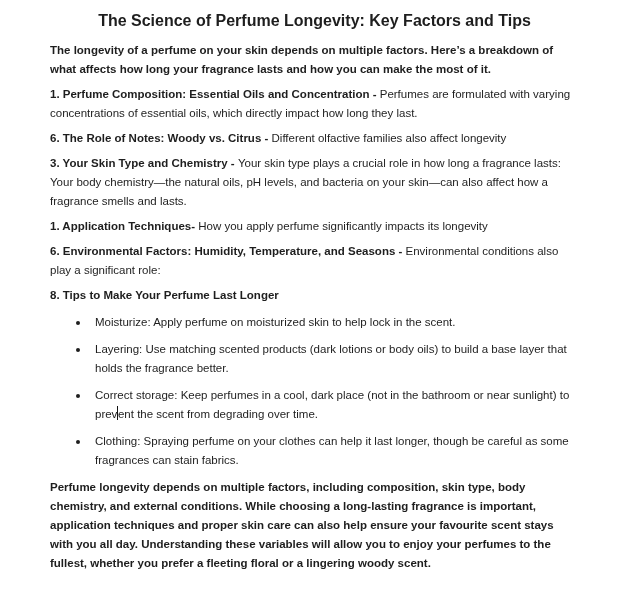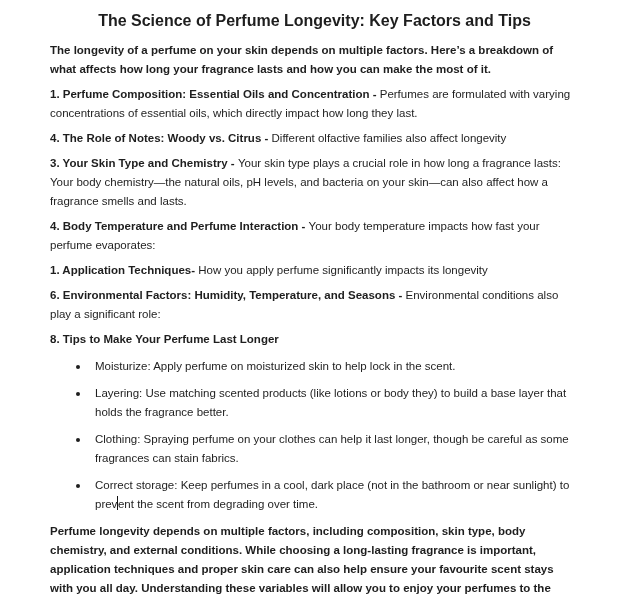--- a/index.html
+++ b/index.html
@@ -71,34 +71,33 @@
 <body>
 
 <div class="page">
 
   <div class="doc-title">The Science of Perfume Longevity: Key Factors and Tips</div>
 
   <p class="bold">The longevity of a perfume on your skin depends on multiple factors. Here’s a breakdown of what affects how long your fragrance lasts and how you can make the most of it.</p>
 
   <p><b>1. Perfume Composition: Essential Oils and Concentration - </b><span>Perfumes are formulated with varying concentrations of essential oils, which directly impact how long they last.</span></p>
 
-  <p><b>4. The Role of Notes: Woody vs. Citrus - </b><span>Different olfactive families also affect longevity</span></p>
+  <p><b>6. The Role of Notes: Woody vs. Citrus - </b><span>Different olfactive families also affect longevity</span></p>
 
   <p><b>3. Your Skin Type and Chemistry - </b><span>Your skin type plays a crucial role in how long a fragrance lasts: Your body chemistry—the natural oils, pH levels, and bacteria on your skin—can also affect how a fragrance smells and lasts.</span></p>
 
-  <p><b>4. Body Temperature and Perfume Interaction - </b><span>Your body temperature impacts how fast your perfume evaporates:</span></p>
 
   <p><b>1. Application Techniques- </b><span>How you apply perfume significantly impacts its longevity</span></p>
 
   <p><b>6. Environmental Factors: Humidity, Temperature, and Seasons - </b><span>Environmental conditions also play a significant role:</span></p>
 
   <p class="bold">8. Tips to Make Your Perfume Last Longer</p>
 
   <ul class="tips">
     <li><span>Moisturize: Apply perfume on moisturized skin to help lock in the scent.</span></li>
-    <li><span>Layering: Use matching scented products (like lotions or body they) to build a base layer that holds the fragrance better.</span></li>
+    <li><span>Layering: Use matching scented products (dark lotions or body oils) to build a base layer that holds the fragrance better.</span></li>
+    <li><span>Correct storage: Keep perfumes in a cool, dark place (not in the bathroom or near sunlight) to prev</span><span class="caret"></span><span>ent the scent from degrading over time.</span></li>
     <li><span>Clothing: Spraying perfume on your clothes can help it last longer, though be careful as some fragrances can stain fabrics.</span></li>
-    <li><span>Correct storage: Keep perfumes in a cool, dark place (not in the bathroom or near sunlight) to prev</span><span class="caret"></span><span>ent the scent from degrading over time.</span></li>
   </ul>
 
   <p class="bold">Perfume longevity depends on multiple factors, including composition, skin type, body chemistry, and external conditions. While choosing a long-lasting fragrance is important, application techniques and proper skin care can also help ensure your favourite scent stays with you all day. Understanding these variables will allow you to enjoy your perfumes to the fullest, whether you prefer a fleeting floral or a lingering woody scent.</p>
 
 </div>
 
 </body></html>

